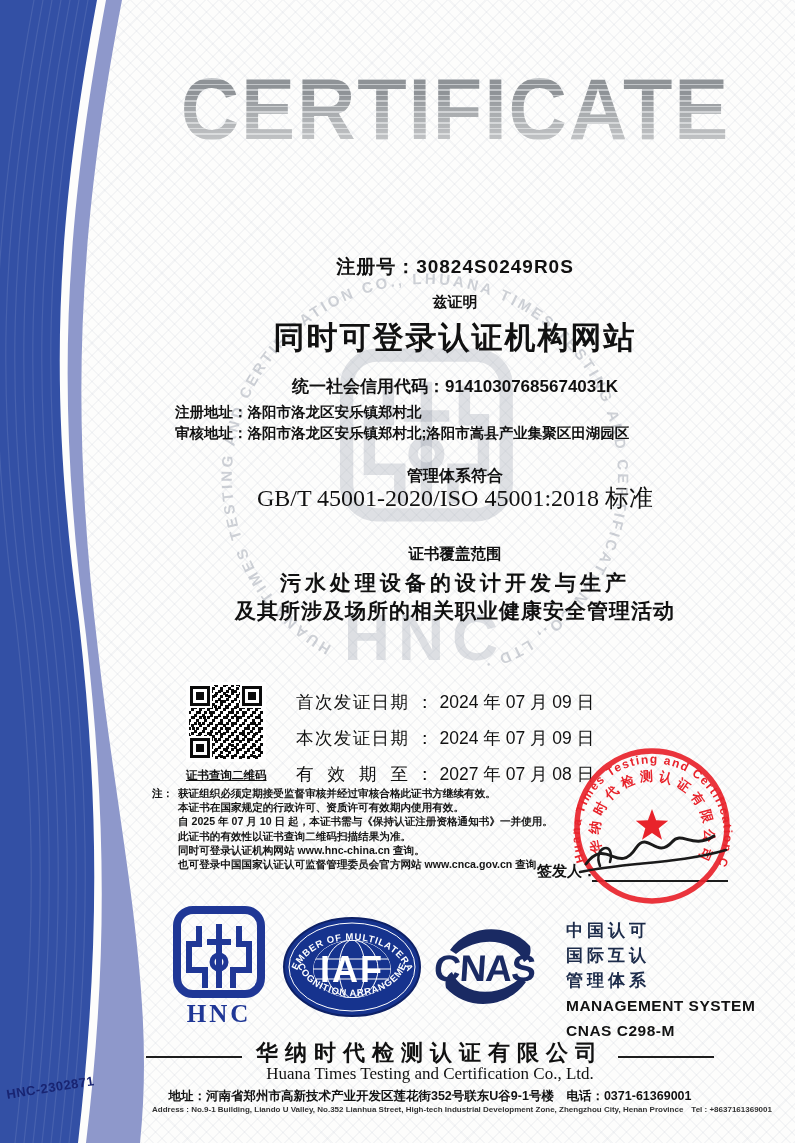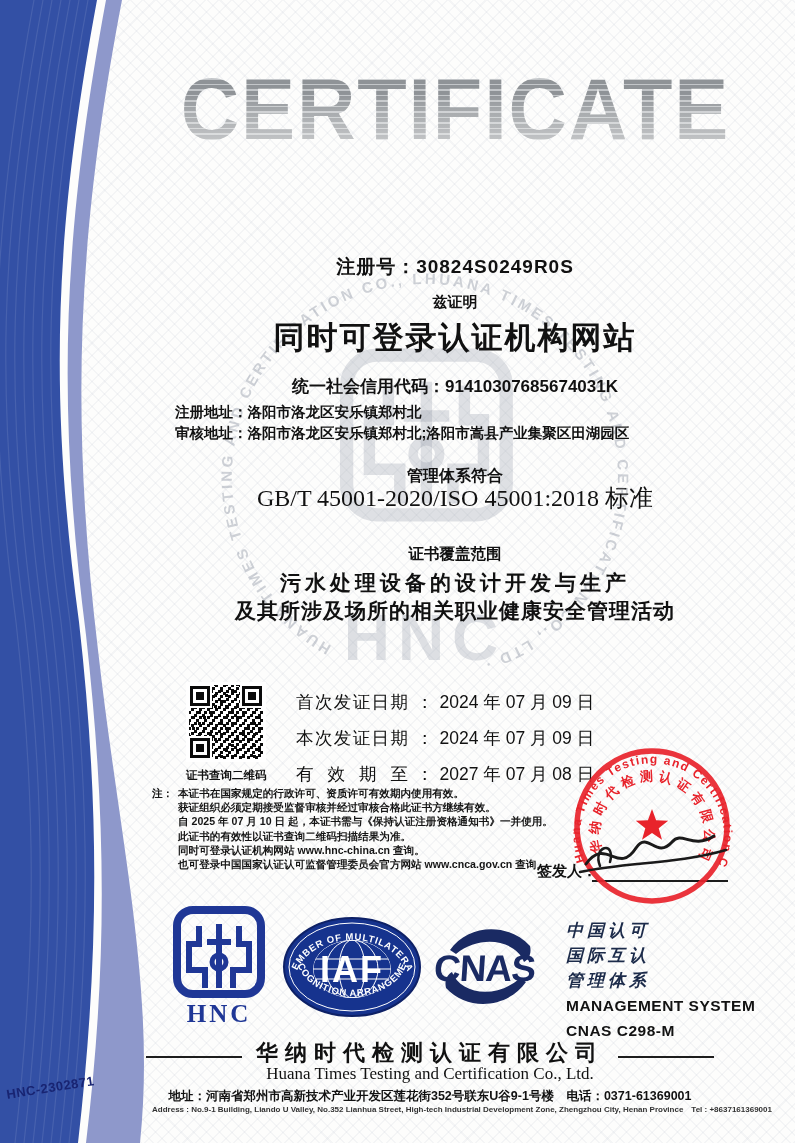--- a/index.html
+++ b/index.html
@@ -33,39 +33,39 @@
   .company{left:130px;top:317px;width:650px;text-align:center;font-size:31px;font-weight:bold;letter-spacing:2px;}
   .credit{left:130px;top:375px;width:650px;text-align:center;font-size:17px;font-weight:bold;}
   .addrblock{left:175px;top:402px;width:600px;font-size:14.5px;font-weight:bold;line-height:21px;}
   .sysheading{left:130px;top:456px;width:650px;text-align:center;font-size:16px;font-weight:bold;margin-top:10px;}
   .standard{left:130px;top:482px;width:650px;text-align:center;font-size:24px;font-family:"Liberation Serif", serif;}
   .scopeheading{left:130px;top:544px;width:650px;text-align:center;font-size:15.5px;font-weight:bold;}
   .scope1{left:130px;top:569px;width:650px;text-align:center;font-size:21px;font-weight:bold;letter-spacing:4px;}
   .scope2{left:130px;top:597px;width:650px;text-align:center;font-size:21px;font-weight:bold;letter-spacing:1px;}
   
   .qrwrap{left:186px;top:682px;width:80px;}
-  .qrcaption{margin-top:2px;text-align:center;font-size:11.5px;font-weight:bold;white-space:nowrap;}
+  .qrcaption{margin-top:2px;text-align:center;font-size:11.5px;font-weight:bold;white-space:nowrap;text-decoration:underline;}
   
   .dates{left:296px;top:690px;font-size:17.5px;font-weight:normal;}
   .daterow{margin-bottom:12px;white-space:nowrap;}
   .dlabel{display:inline-block;width:112px;text-align:justify;text-align-last:justify;}
   .dsep{display:inline-block;margin:0 6px 0 8px;}
   
   .notes{left:152px;top:786px;width:405px;font-size:10.6px;font-weight:bold;line-height:14.2px;padding-left:26px;color:#151515;}
   .notes .prefix{position:absolute;left:0;top:0;}
   
   .issuer-label{left:537px;top:862px;font-size:15px;font-weight:bold;}
   .issuer-line{left:592px;top:880px;width:136px;height:2px;background:#1c1c1c;}
   #seal{left:566px;top:742px;z-index:5;overflow:visible;}
   
   #hnc-logo{left:160px;top:904px;}
   #iaf-logo{left:282px;top:916px;}
   #cnas-logo{left:428px;top:920px;}
   .acc{left:566px;top:918px;line-height:25px;white-space:nowrap;}
-  .acc .cn{font-size:17px;font-weight:bold;letter-spacing:4px;color:#1c2b4a;font-style:italic;}
+  .acc .cn{font-size:17px;font-weight:bold;letter-spacing:4px;color:#1c2b4a;}
   .acc .en{font-size:15.5px;font-weight:bold;color:#121212;letter-spacing:0.5px;}
   
   .f-company{left:100px;top:1038px;width:660px;display:flex;align-items:center;justify-content:center;gap:14px;}
   .f-company .rule{height:2.5px;background:#1d1d1d;width:96px;margin-top:8px;}
   .f-company .name{font-size:22px;font-weight:bold;letter-spacing:7px;white-space:nowrap;}
   .f-company-en{left:100px;top:1064px;width:660px;text-align:center;font-size:17px;font-family:"Liberation Serif", serif;}
   .f-addr{left:90px;top:1088px;width:680px;text-align:center;font-size:12.5px;font-weight:bold;white-space:nowrap;}
   .f-addr-en{left:90px;top:1104px;width:680px;text-align:center;font-size:8px;font-weight:bold;color:#333;white-space:nowrap;padding-left:32px;}
   .cert-code{left:6px;top:1080px;z-index:3;font-size:13px;font-weight:bold;color:#182472;transform:rotate(-9deg);letter-spacing:0.5px;}
 </style>
@@ -184,22 +184,22 @@
       <div class="daterow">
         <span class="dlabel">本次发证日期</span><span class="dsep">：</span><span>2024 年 07 月 09 日</span>
       </div>
       <div class="daterow">
         <span class="dlabel">有 效 期 至</span><span class="dsep">：</span><span>2027 年 07 月 08 日</span>
       </div>
     </div>
 
     <div class="abs notes">
       <span class="prefix">注：</span>
+      <div>获证组织必须定期接受监督审核并经过审核合格此证书方继续有效。</div>
       <div>本证书在国家规定的行政许可、资质许可有效期内使用有效。</div>
-      <div>获证组织必须定期接受监督审核并经过审核合格此证书方继续有效。</div>
       <div>自 2025 年 07 月 10 日 起，本证书需与《保持认证注册资格通知书》一并使用。</div>
       <div>此证书的有效性以证书查询二维码扫描结果为准。</div>
       <div>同时可登录认证机构网站 www.hnc-china.cn 查询。</div>
       <div>也可登录中国国家认证认可监督管理委员会官方网站 www.cnca.gov.cn 查询。</div>
     </div>
 
     <div class="abs issuer-label">签发人：</div>
     <div class="abs issuer-line"></div>
 
     <svg id="seal" class="abs" width="172" height="172" viewBox="0 0 172 172">

